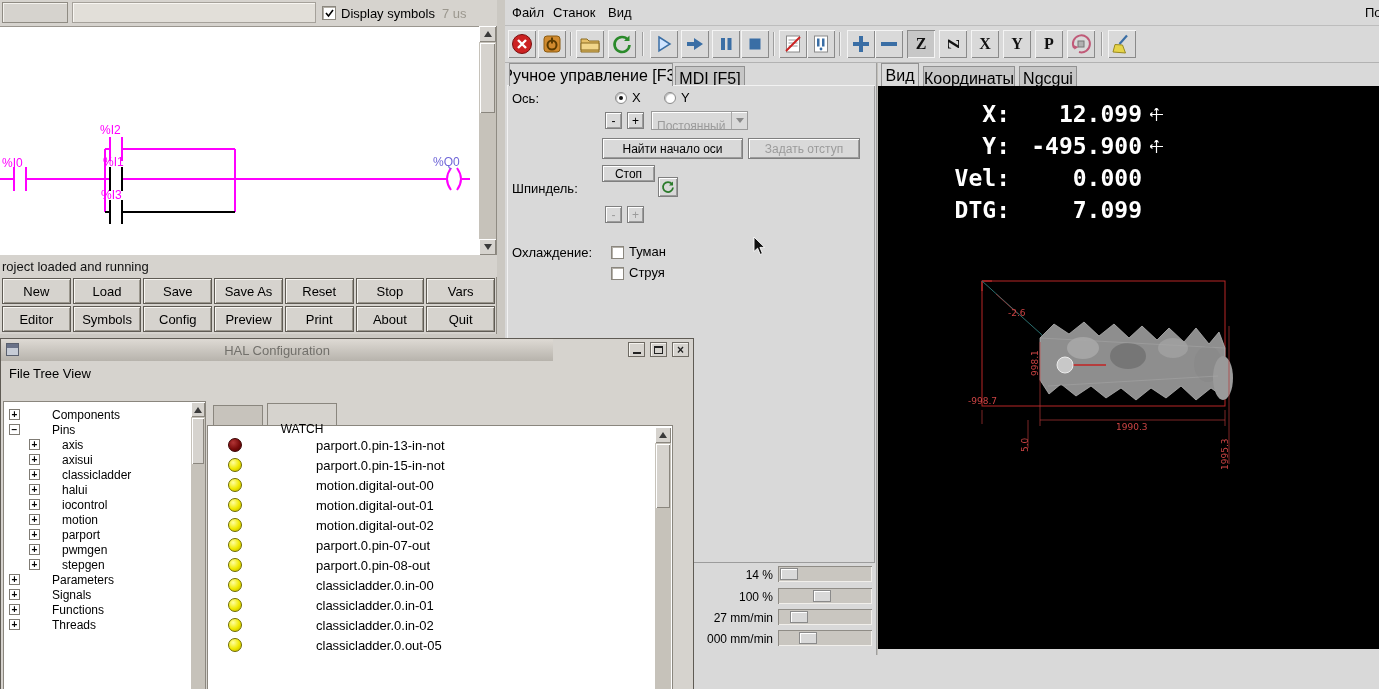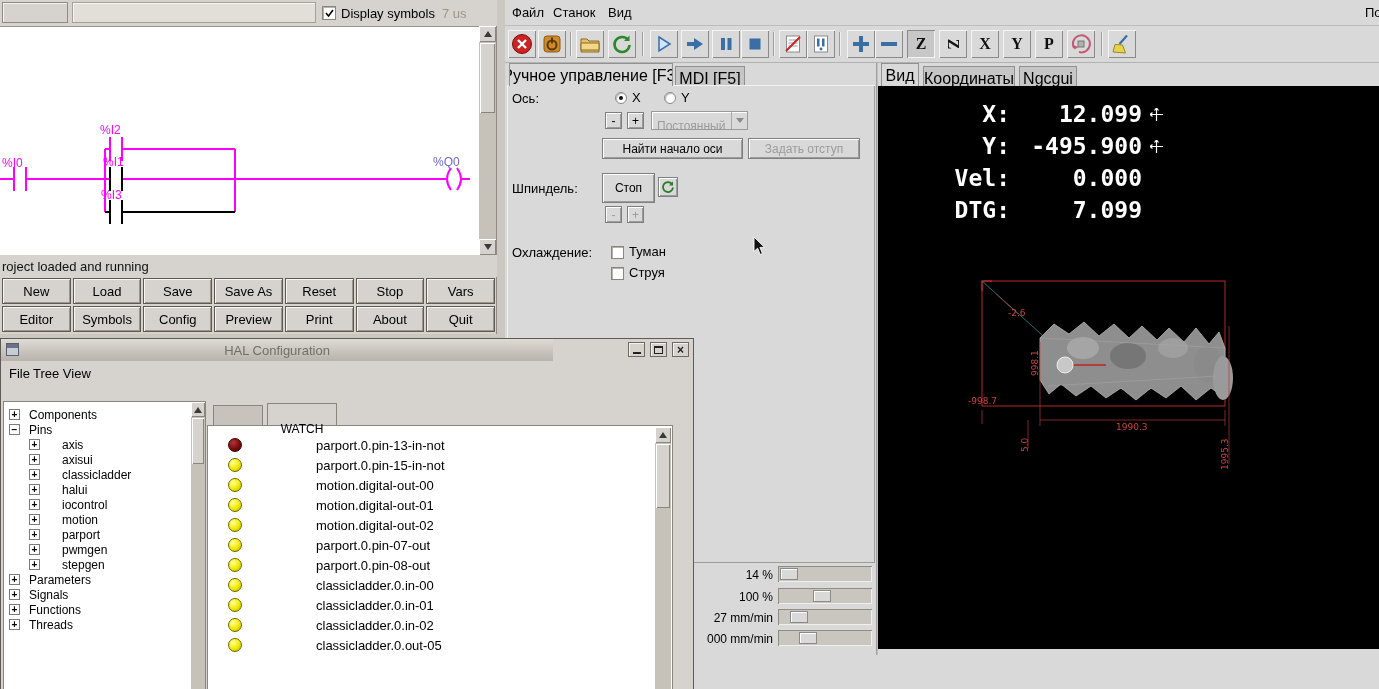--- a/index.html
+++ b/index.html
@@ -54,21 +54,21 @@
   .glyph-max { width:9px; height:8px; border:1px solid #222; border-top:2px solid #222; }
   .glyph-x { font-size:12px; font-weight:bold; color:#222; line-height:12px; }
   #hal-menubar { position:absolute; left:0; top:22px; width:692px; height:26px; background:#d6d3ce; }
   .hal-menu-item { position:absolute; top:5px; font-size:13px; color:#000; }
   #hal-tree { position:absolute; left:2px; top:62px; width:203px; height:289px; background:#fff; border:1px solid #8a867e; padding-top:5px; overflow:hidden; }
   .tree-row { display:flex; align-items:center; height:15px; font-size:12px; color:#000; }
   .exp { width:11px; height:11px; background:#fff; border:1px solid #7f7b74; flex:0 0 auto;
          display:flex; align-items:center; justify-content:center; font-size:10px; font-weight:bold; line-height:9px; }
   .exp::before { content:"+"; }
   .exp.minus::before { content:"\2212"; }
-  .lvl0 .exp { margin-left:5px; } .lvl0 .tree-label { margin-left:9px; }
+  .lvl0 .exp { margin-left:5px; } .lvl0 .tree-label { margin-left:32px; }
   .lvl1 .exp { margin-left:25px; } .lvl1 .tree-label { margin-left:22px; }
   #hal-tree-scroll { position:absolute; right:0; top:0; width:14px; height:289px; background:#c6c2ba; }
   #hal-tree-thumb { position:absolute; left:1px; top:16px; width:12px; height:46px; background:#d6d3ce; }
   .htab { position:absolute; font-size:12px; color:#000; border:1px solid #8a867e; border-bottom:none;
           display:flex; justify-content:center; padding-top:18px; }
   #hal-tab-show  { left:212px; top:66px; width:50px; height:20px; background:#c7c3bc; }
   #hal-tab-watch { left:266px; top:64px; width:70px; height:22px; background:#d6d3ce; z-index:2; }
   #hal-watch-frame { position:absolute; left:206px; top:86px; width:466px; height:265px; background:#fff; border:1px solid #8a867e; padding-top:9px; overflow:hidden; }
   .watch-row { display:flex; align-items:center; height:20px; }
   .led { width:14px; height:14px; border-radius:50%; margin-left:20px; flex:0 0 auto; }
@@ -268,21 +268,21 @@
       <div id="jog-combo">
         <span class="combo-text gray">Постоянный</span>
         <span class="combo-arrow">
             <i></i>
           </span>
       </div>
       <div class="tkbtn" style="left:95px; top:53px; width:141px; height:21px">Найти начало оси</div>
       <div class="tkbtn gray" style="left:241px; top:53px; width:112px; height:21px">Задать отступ</div>
 
       <span class="plabel" style="left:5px; top:96px">Шпиндель:</span>
-      <div class="tkbtn" style="left:95px; top:88px; width:53px; height:30px">Стоп</div>
+      <div class="tkbtn" style="left:95px; top:80px; width:53px; height:17px">Стоп</div>
       <div class="tkbtn" style="left:151px; top:92px; width:20px; height:20px">
         <svg width="14" height="14">
             <path d="M11 4 a5 5 0 1 0 1 3.5" fill="none" stroke="#2a7a2a" stroke-width="1.8"></path>
             <path d="M12 1.5 v4 h-4 z" fill="#2a7a2a"></path>
           </svg>
       </div>
       <div class="tkbtn gray" style="left:98px; top:121px; width:17px; height:17px">-</div>
       <div class="tkbtn gray" style="left:120px; top:121px; width:17px; height:17px">+</div>
 
       <span class="plabel" style="left:5px; top:160px">Охлаждение:</span>

